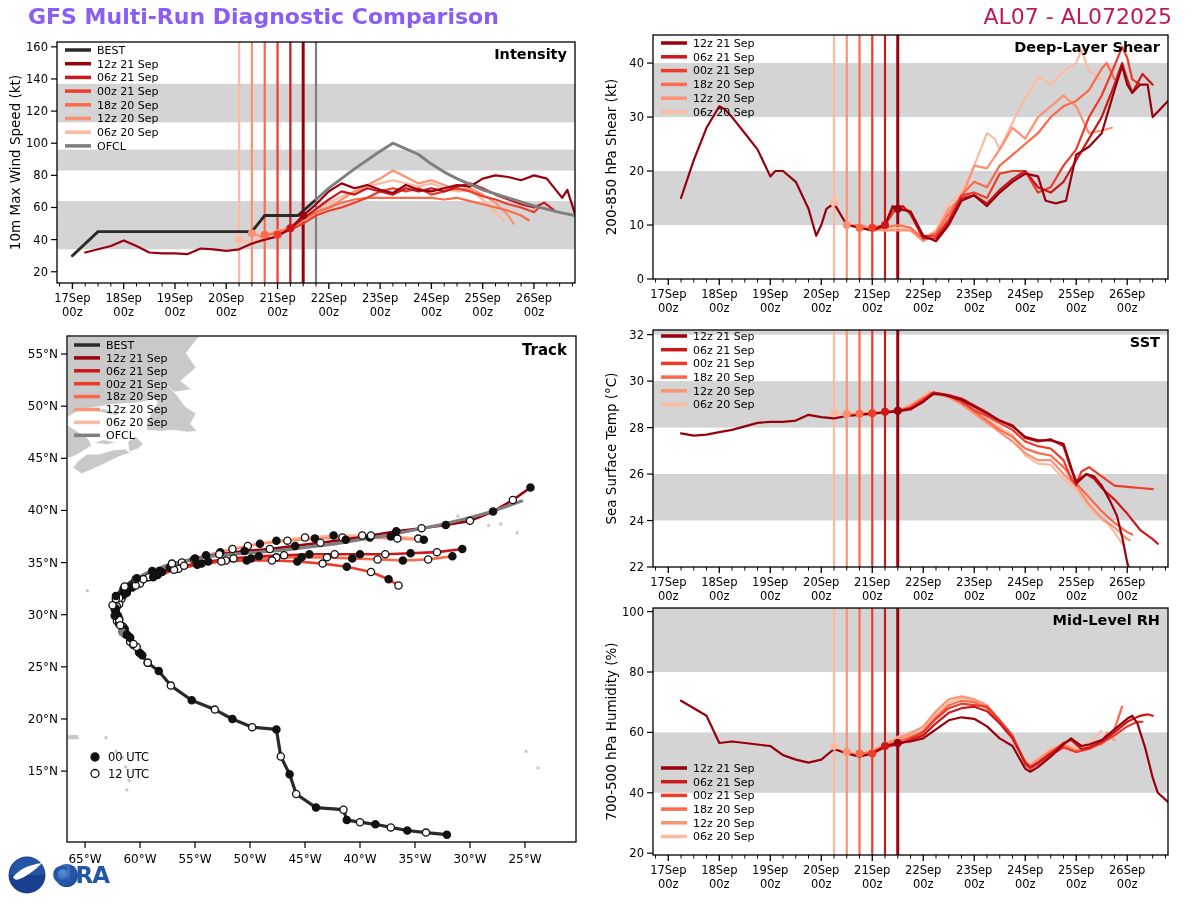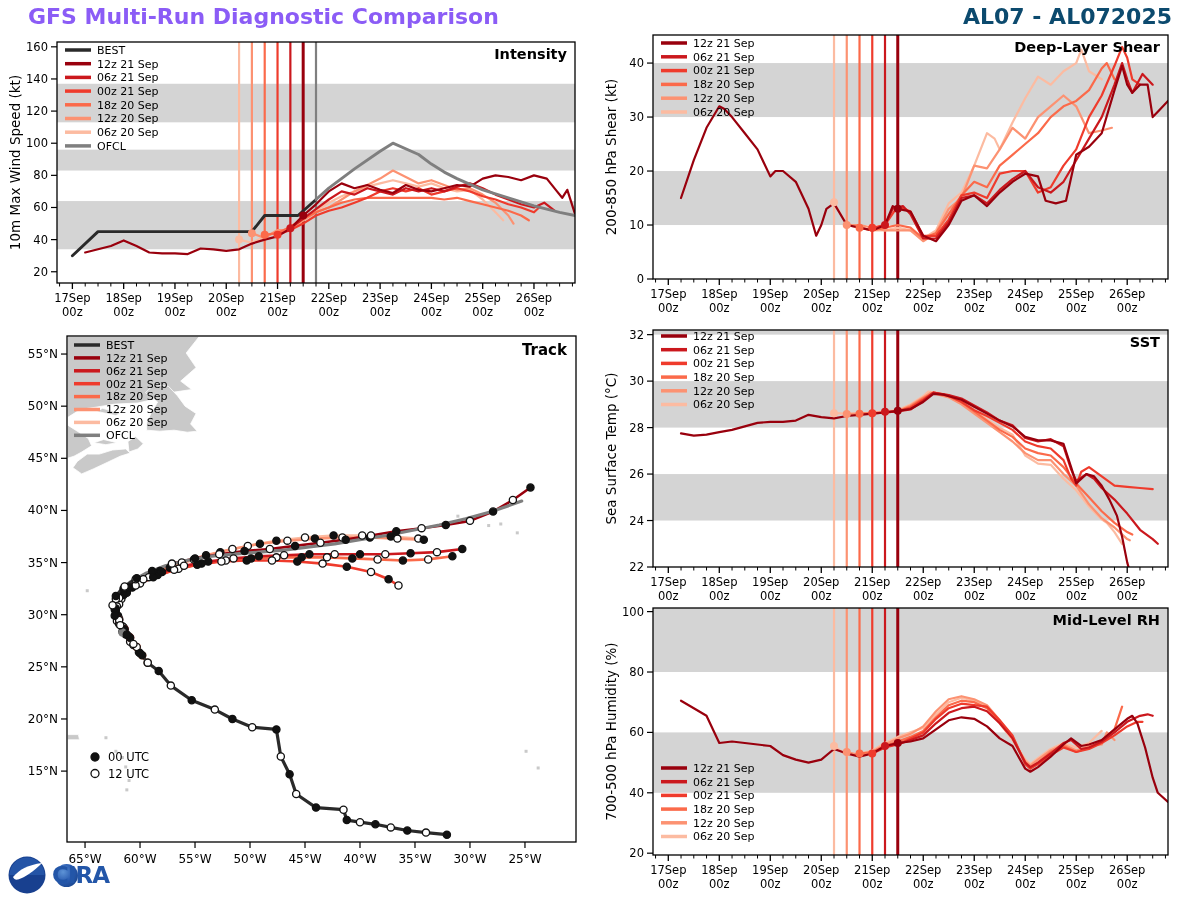--- a/index.html
+++ b/index.html
@@ -1,18 +1,18 @@
 <!DOCTYPE html>
 <html><head>
 <meta charset="utf-8">
 <style>
   html,body{margin:0;padding:0;background:#fff;}
   body{width:1200px;height:900px;position:relative;font-family:"DejaVu Sans","Liberation Sans",sans-serif;overflow:hidden;}
   .title-left{position:absolute;left:28px;top:4px;font-size:22px;font-weight:bold;color:#8b5cf6;}
-  .title-right{position:absolute;right:28px;top:4px;font-size:22px;font-weight:bold;color:#0c4a6e;}
+  .title-right{position:absolute;right:28px;top:4px;font-size:22px;font-weight:normal;color:#be185d;}
   #fig{position:absolute;left:0;top:0;}
   .logos{position:absolute;left:8px;top:855px;display:flex;align-items:center;gap:6px;}
   .cira-wrap{position:relative;height:40px;display:flex;align-items:center;}
   .globe{position:absolute;left:3px;top:9px;width:23px;height:23px;border-radius:50%;
          background:radial-gradient(circle at 35% 35%, #5d93d6 0%, #2a5cb0 45%, #123a7d 100%);}
   .cira-text{position:relative;font-size:23px;font-weight:800;letter-spacing:-1px;color:#2356a8;line-height:40px;}
 </style>
 </head>
 <body>
 

